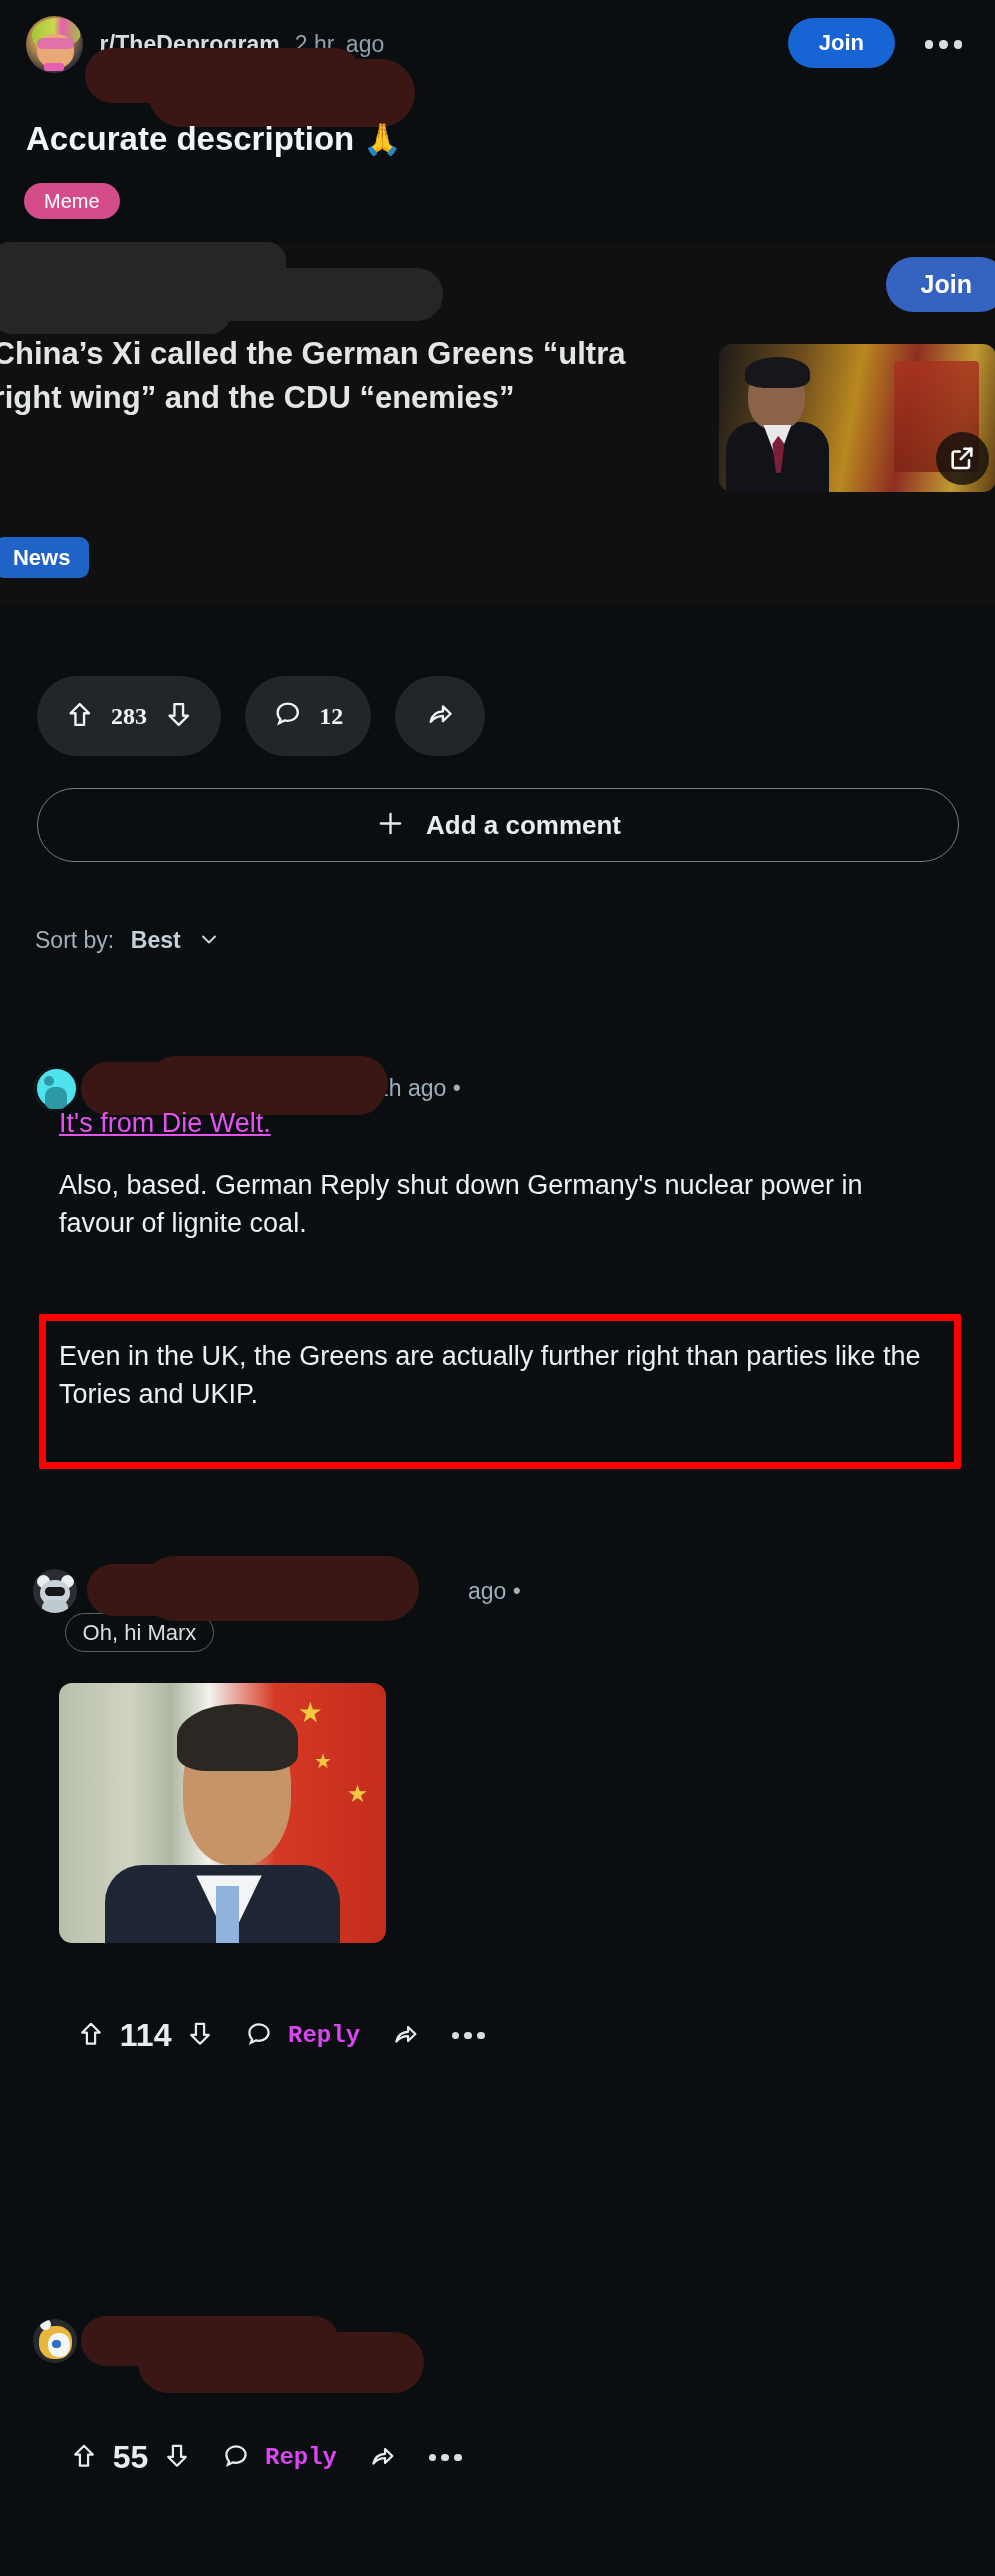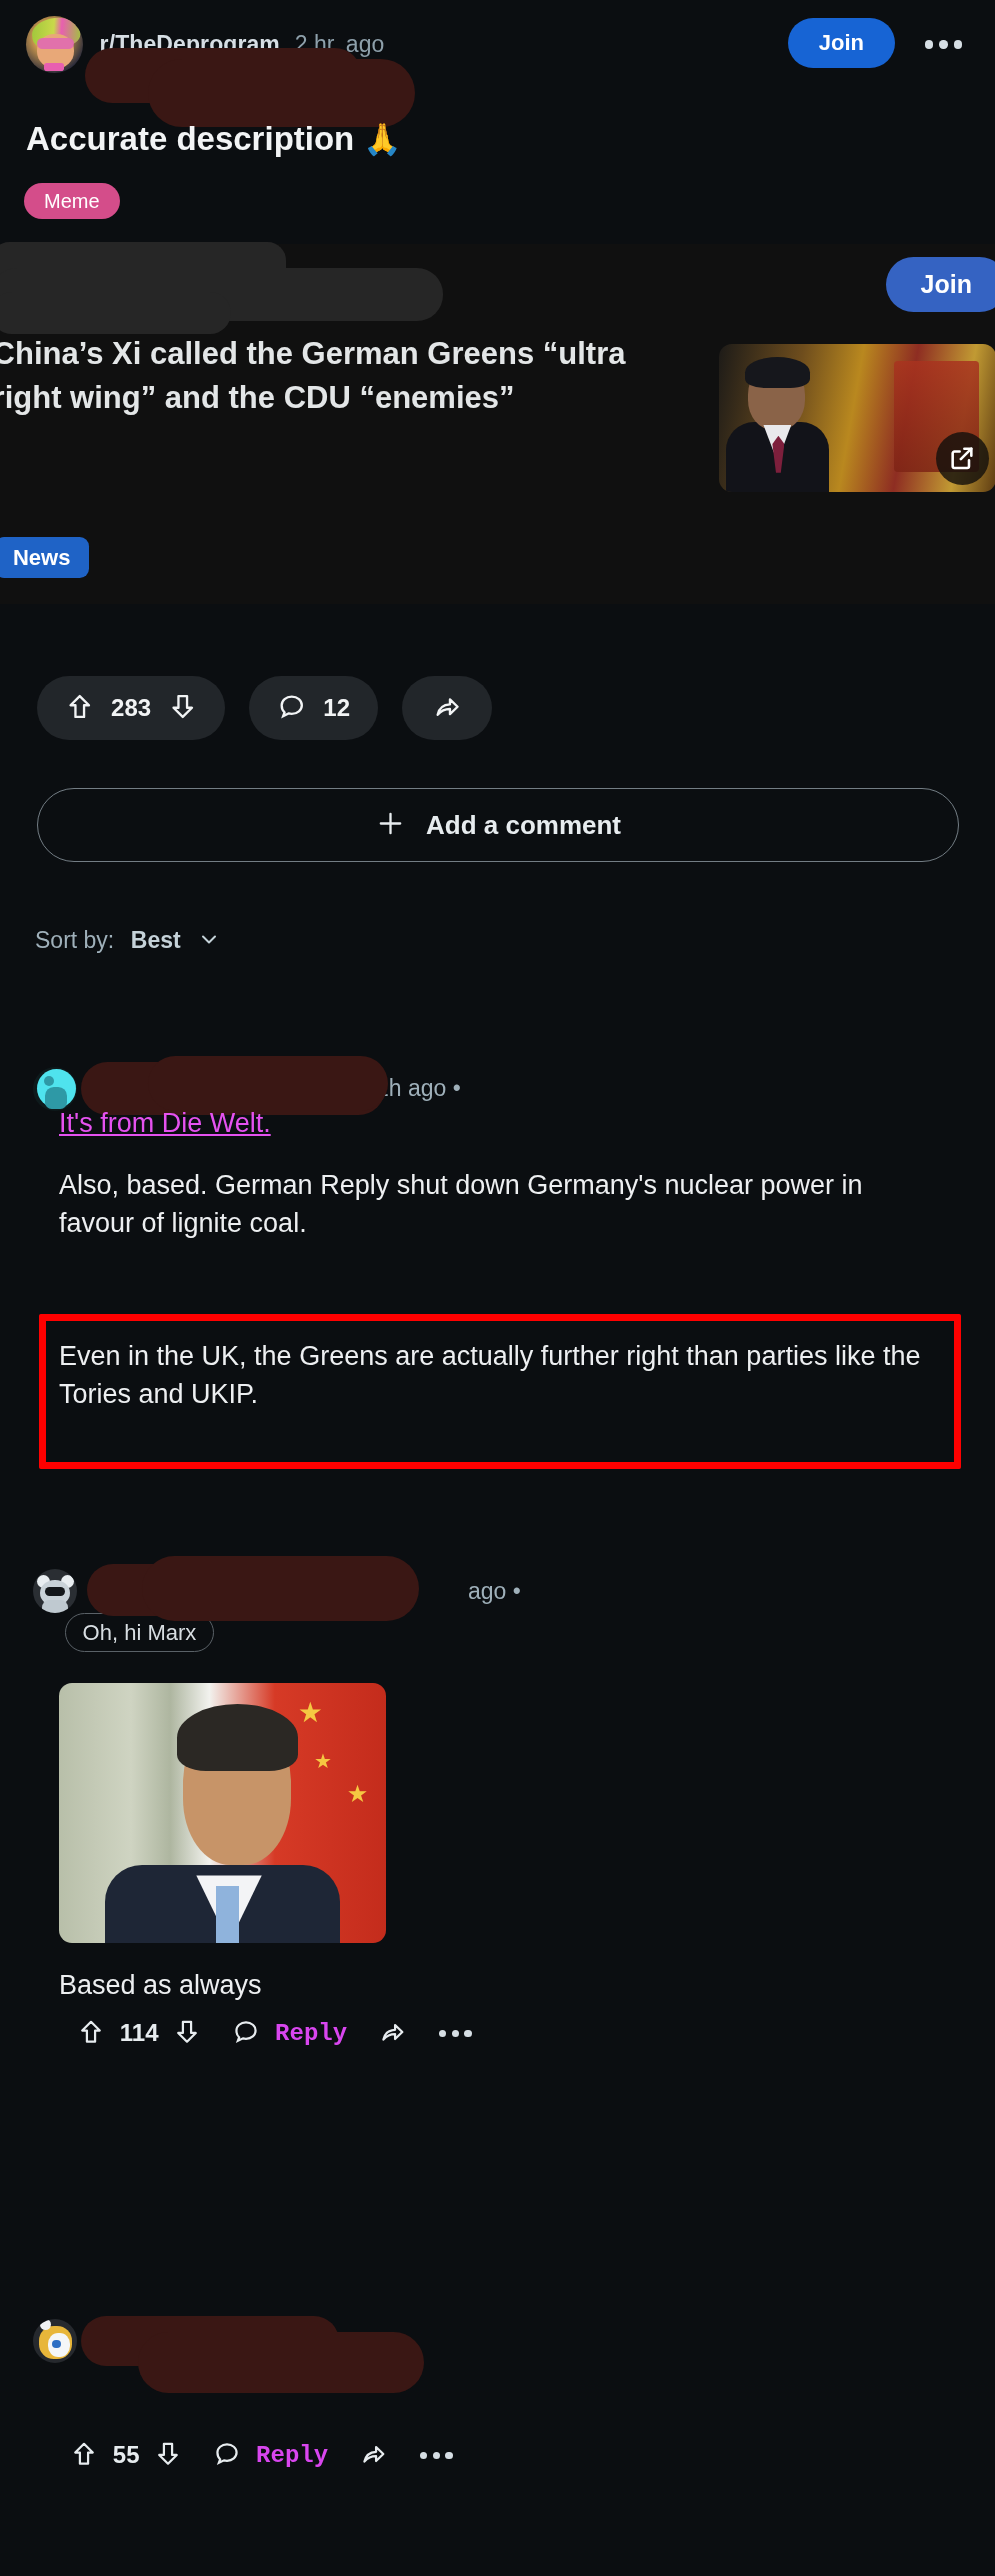--- a/index.html
+++ b/index.html
@@ -128,22 +128,22 @@
   }
   .ext-link-btn {
     position: absolute; right: 7.4px; bottom: 7.4px; width: 53px; height: 53px;
     border-radius: 50%; background: rgba(20,16,12,.82);
     display: flex; align-items: center; justify-content: center; cursor: pointer;
   }
 
   
   .action-bar { position: absolute; left: 37px; top: 676px; display: flex; gap: 24px; align-items: center; }
   .pill {
-    background: #22262A; border-radius: 921px; height: 64px;
-    display: flex; align-items: center; gap: 16.6px; padding: 0 28px; cursor: pointer;
+    background: #22262A; border-radius: 921px; height: 80px;
+    display: flex; align-items: center; gap: 16.6px; padding: 0 28px; cursor: pointer; font-family: Liberation Serif, serif;
   }
   .pill .count { font-size: 24px; font-weight: bold; color: #F2F4F5; }
   .pill.icon-only { padding: 0 29.5px; }
 
   
   .add-comment {
     position: absolute; left: 37px; top: 788px; width: 922px; height: 74px;
     border: 1.5px solid #737D84; border-radius: 921px;
     display: flex; align-items: center; justify-content: center; gap: 20px; cursor: pointer;
   }
@@ -156,21 +156,21 @@
 
   
   .comment { position: absolute; left: 0; width: 996px; }
   .c-head { display: flex; align-items: center; padding-left: 33px; height: 57px; position: relative; }
   .c-avatar { width: 44px; height: 44px; border-radius: 50%; flex: none; position: relative; overflow: hidden; }
   .c-meta { font-size: 23px; color: #9FB0BA; position: absolute; }
   .c-body { font-size: 27px; color: #EDEFF1; line-height: 1.42; }
   .c-link { color: #E552F0; text-decoration: underline; font-size: 27px; }
   .c-actions { display: flex; align-items: center; gap: 31px; padding-left: 105px; }
   .c-actions .grp { display: flex; align-items: center; gap: 14.8px; cursor: pointer; }
-  .c-actions .count { font-size: 24px; font-weight: bold; color: #E7ECEF; }
+  .c-actions .count { font-size: 32px; font-weight: bold; color: #E7ECEF; }
   .c-actions .txt { font-size: 24px; font-weight: bold; color: #d946ef; font-family: Liberation Mono, monospace; }
   .dots { display: flex; gap: 5.5px; align-items: center; cursor: pointer; }
   .dots i { width: 7.4px; height: 7.4px; border-radius: 50%; background: #D6DEE4; }
 
   .flair-pill {
     border: 0.9px solid #5A6167; border-radius: 921px;
     padding: 5.5px 16.6px; font-size: 22px; color: #D8DEE2; display: inline-block; cursor: pointer;
   }
 
   .redbox {
@@ -363,21 +363,20 @@
       <div class="mbody"></div>
       <div class="mhead"></div>
       <div class="mhair"></div>
       <div class="mshirt"></div>
       <div class="mtie"></div>
       <span class="star" style="left:73%; top:6%;">★</span>
       <span class="star" style="left:78%; top:26%; font-size:20px;">★</span>
       <span class="star" style="left:88%; top:38%; font-size:24px;">★</span>
     </div>
 
-    <div class="c-body" style="position:absolute; left:59px; top:408px; width:830px;">Based as always</div>
 
     <div class="c-actions" style="position:absolute; left:-28px; top:459px;">
       <div class="grp">
         <span>
           <svg width="28" height="29.5" viewBox="0 0 24 24" fill="none" stroke="#E7ECEF" stroke-width="1.9" stroke-linejoin="round" stroke-linecap="round">
             <path d="M12 3.5 4.5 11h4v9.5h7V11h4z"></path>
           </svg>
         </span>
         <span class="count">114</span>
         <span>

